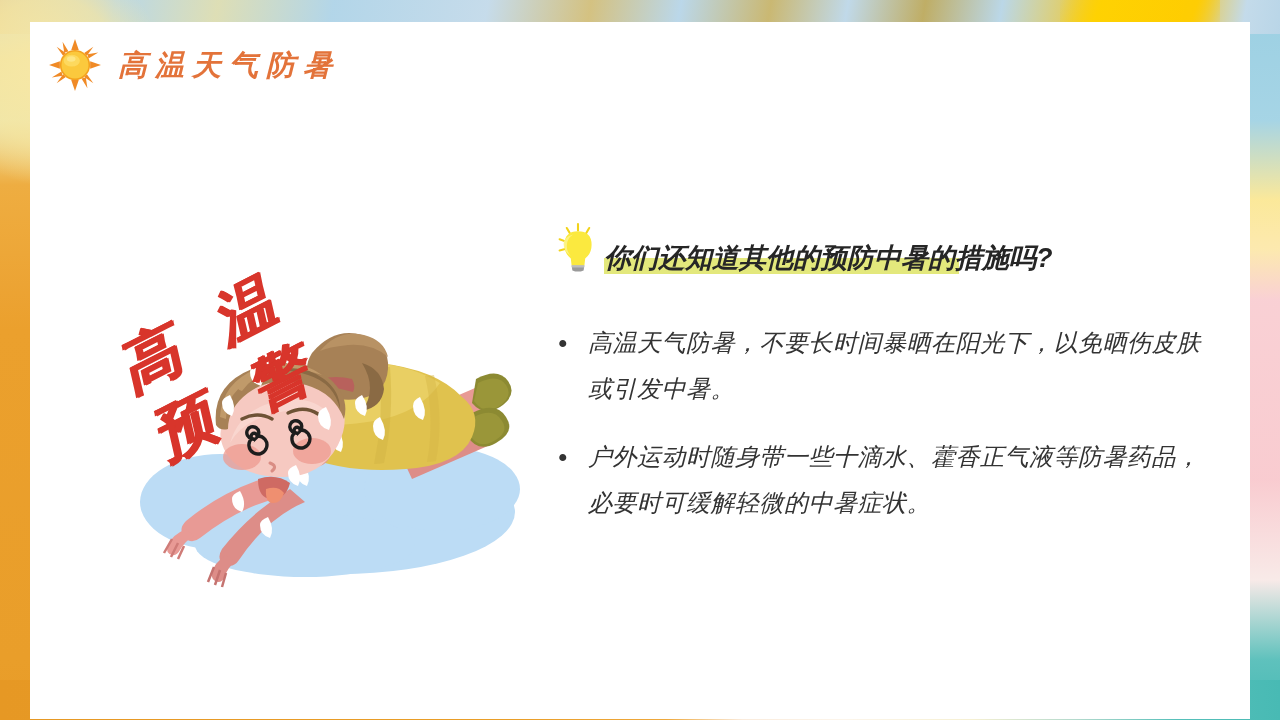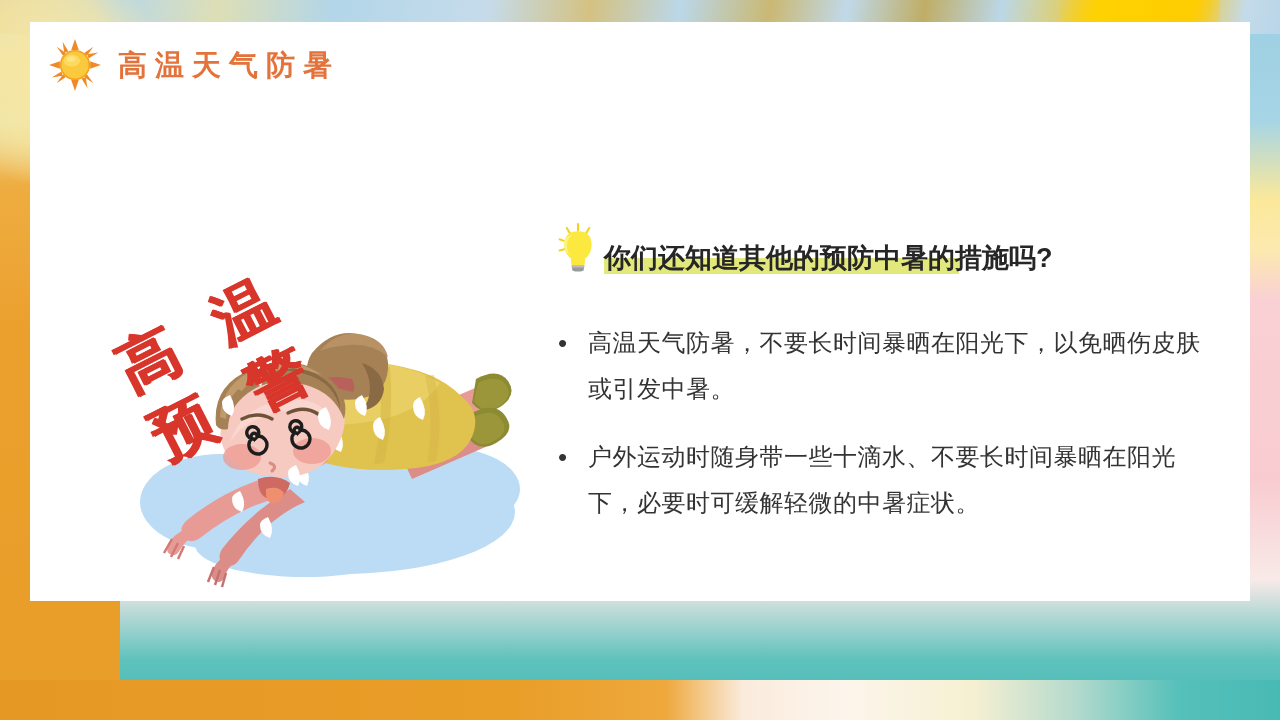--- a/index.html
+++ b/index.html
@@ -106,23 +106,24 @@
     width: 160px; height: 40px;
     background: linear-gradient(110deg, rgba(255,214,0,0.0) 0%, rgba(255,210,0,0.95) 25%, rgba(255,205,0,0.95) 80%, rgba(255,205,0,0) 100%);
   }
 
   
   .card {
     position: absolute;
     left: 30px;
     top: 22px;
     width: 1220px;
-    height: 579px;
+    height: 697px;
     background: #ffffff;
     z-index: 5;
+    font-style: italic;
   }
 
   
   .header {
     position: absolute;
     left: 18px;
     top: 16px;
     display: flex;
     align-items: center;
     gap: 16px;
@@ -414,19 +415,19 @@
         </div>
       </div>
 
       <div class="bullets">
         <div class="bullet-item">
           <div class="bullet-dot">•</div>
           <div class="bullet-text">高温天气防暑，不要长时间暴晒在阳光下，以免晒伤皮肤或引发中暑。</div>
         </div>
         <div class="bullet-item">
           <div class="bullet-dot">•</div>
-          <div class="bullet-text">户外运动时随身带一些十滴水、不要长时间暴晒在阳光下，必要时可缓解轻微的中暑症状。</div>
+          <div class="bullet-text">户外运动时随身带一些十滴水、藿香正气液等防暑药品，必要时可缓解轻微的中暑症状。</div>
         </div>
       </div>
 
     </div>
   </div>
 </div>
 
 </body></html>

